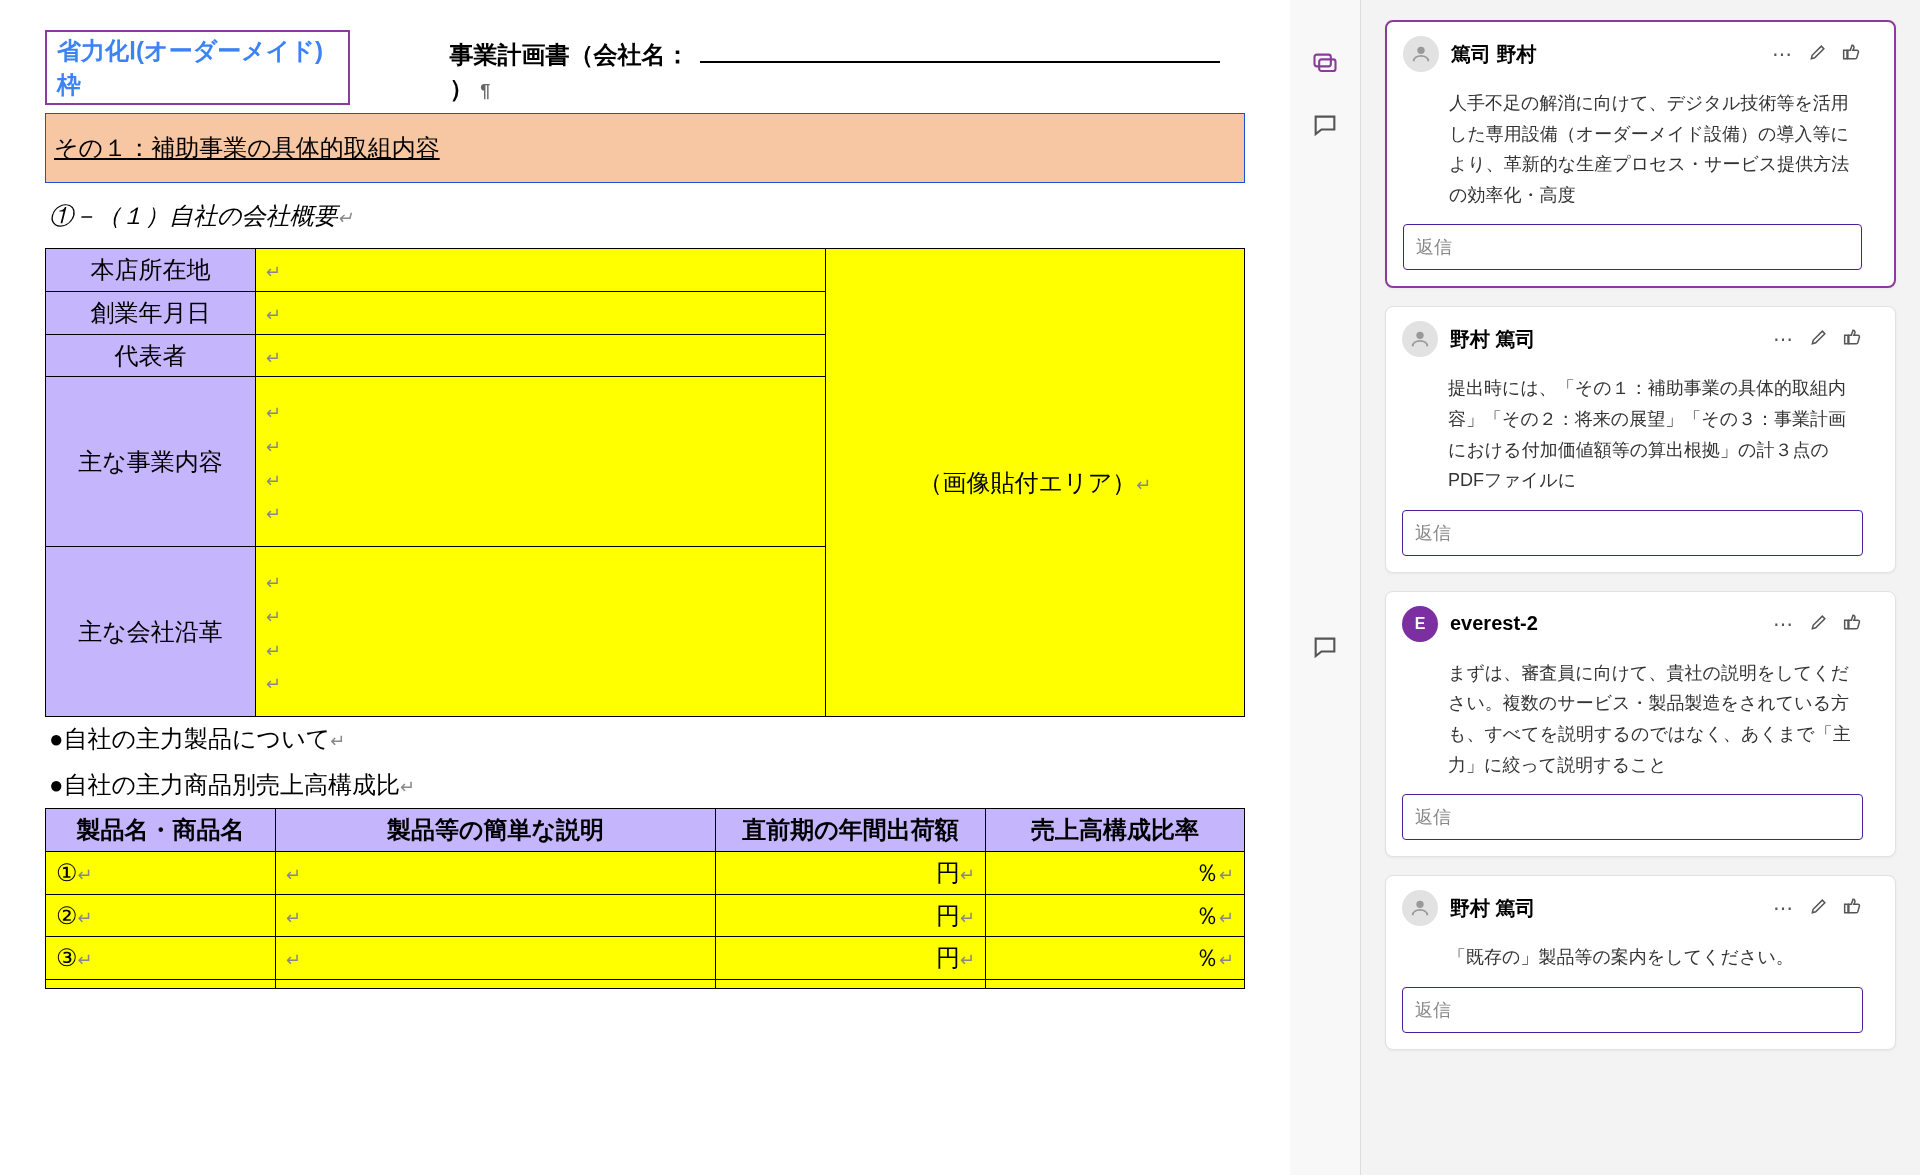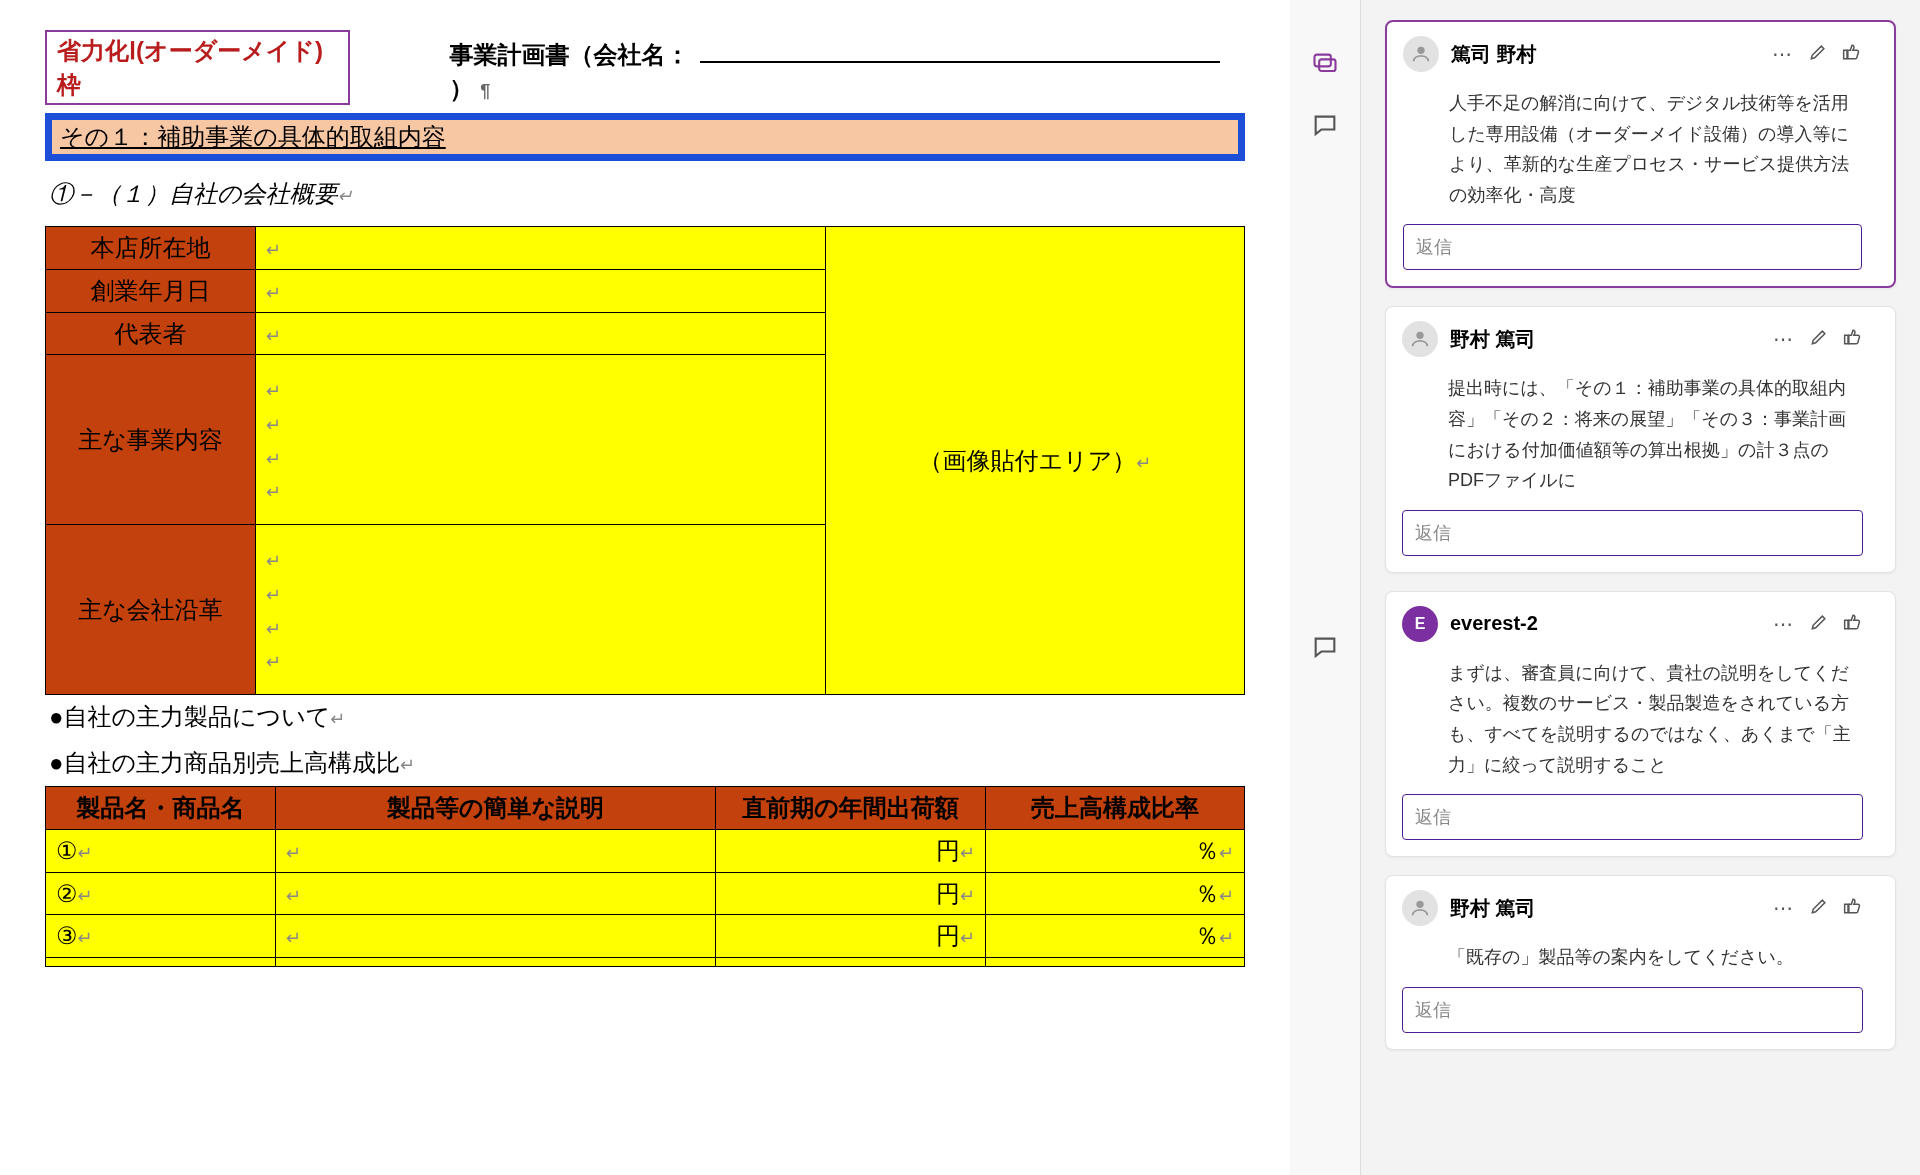--- a/index.html
+++ b/index.html
@@ -22,45 +22,45 @@
     width: 1200px;
     margin: 0 auto;
     background: #fff;
     font-size: 24px;
     line-height: 1.4;
     padding-top: 30px;
   }
   .header-row { display: flex; gap: 100px; align-items: flex-end; margin-bottom: 8px; }
   .frame-label {
     border: 2px solid #8a3b9b;
-    color: #b91c1c;
+    color: #3b82f6;
     font-weight: bold;
     padding: 2px 10px;
     background: #fff;
   }
   .title-label {
     font-weight: bold;
     color: #000;
   }
   .underline { display:inline-block; border-bottom: 2px solid #000; width: 520px; height: 24px; margin: 0 4px; }
   .section-title {
     background: #f7c6a3;
-    border: 7px solid #1d4ed8;
+    border: 1px solid #1d4ed8;
     text-decoration: underline;
-    padding: 0 8px;
+    padding: 17px 8px;
     font-weight: normal;
   }
   .sub-title { padding: 16px 4px; font-style: italic; }
   .tbl { border-collapse: collapse; width: 100%; }
   .tbl td, .tbl th {
     border: 1px solid #000;
     padding: 4px 10px;
     vertical-align: middle;
   }
-  .hdr-cell { background: #c2410c; text-align: center; }
+  .hdr-cell { background: #c4b5fd; text-align: center; }
   .yellow-cell { background: #ffff00; }
   .img-area { background:#ffff00; text-align:center; vertical-align:middle; }
   .para-mark { color:#666; font-size:18px; }
   .return-mark { color:#888; font-size:18px; }
   .bullet-line { padding: 6px 4px; font-family: Liberation Serif, serif; }
   .right { text-align: right; }
 
   
   .icon-strip {
     width: 70px;

